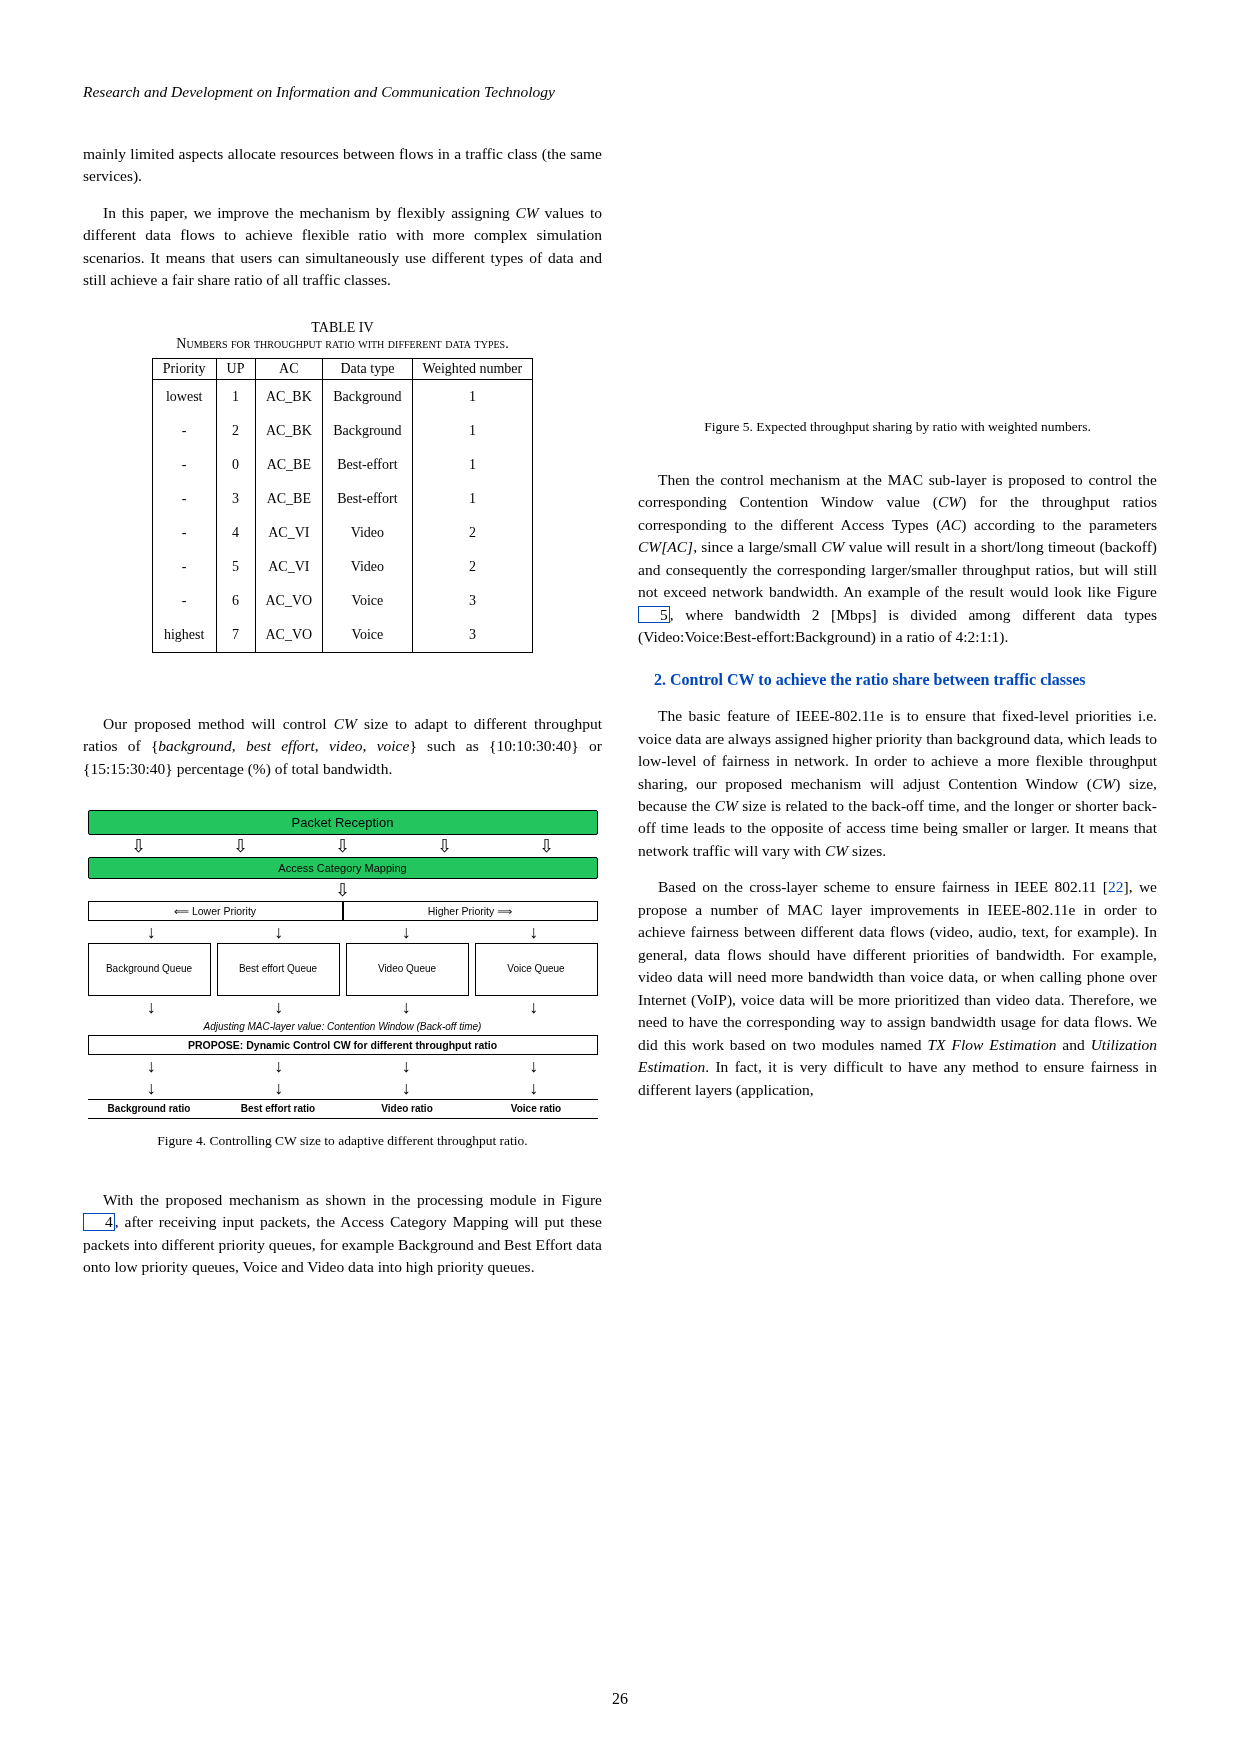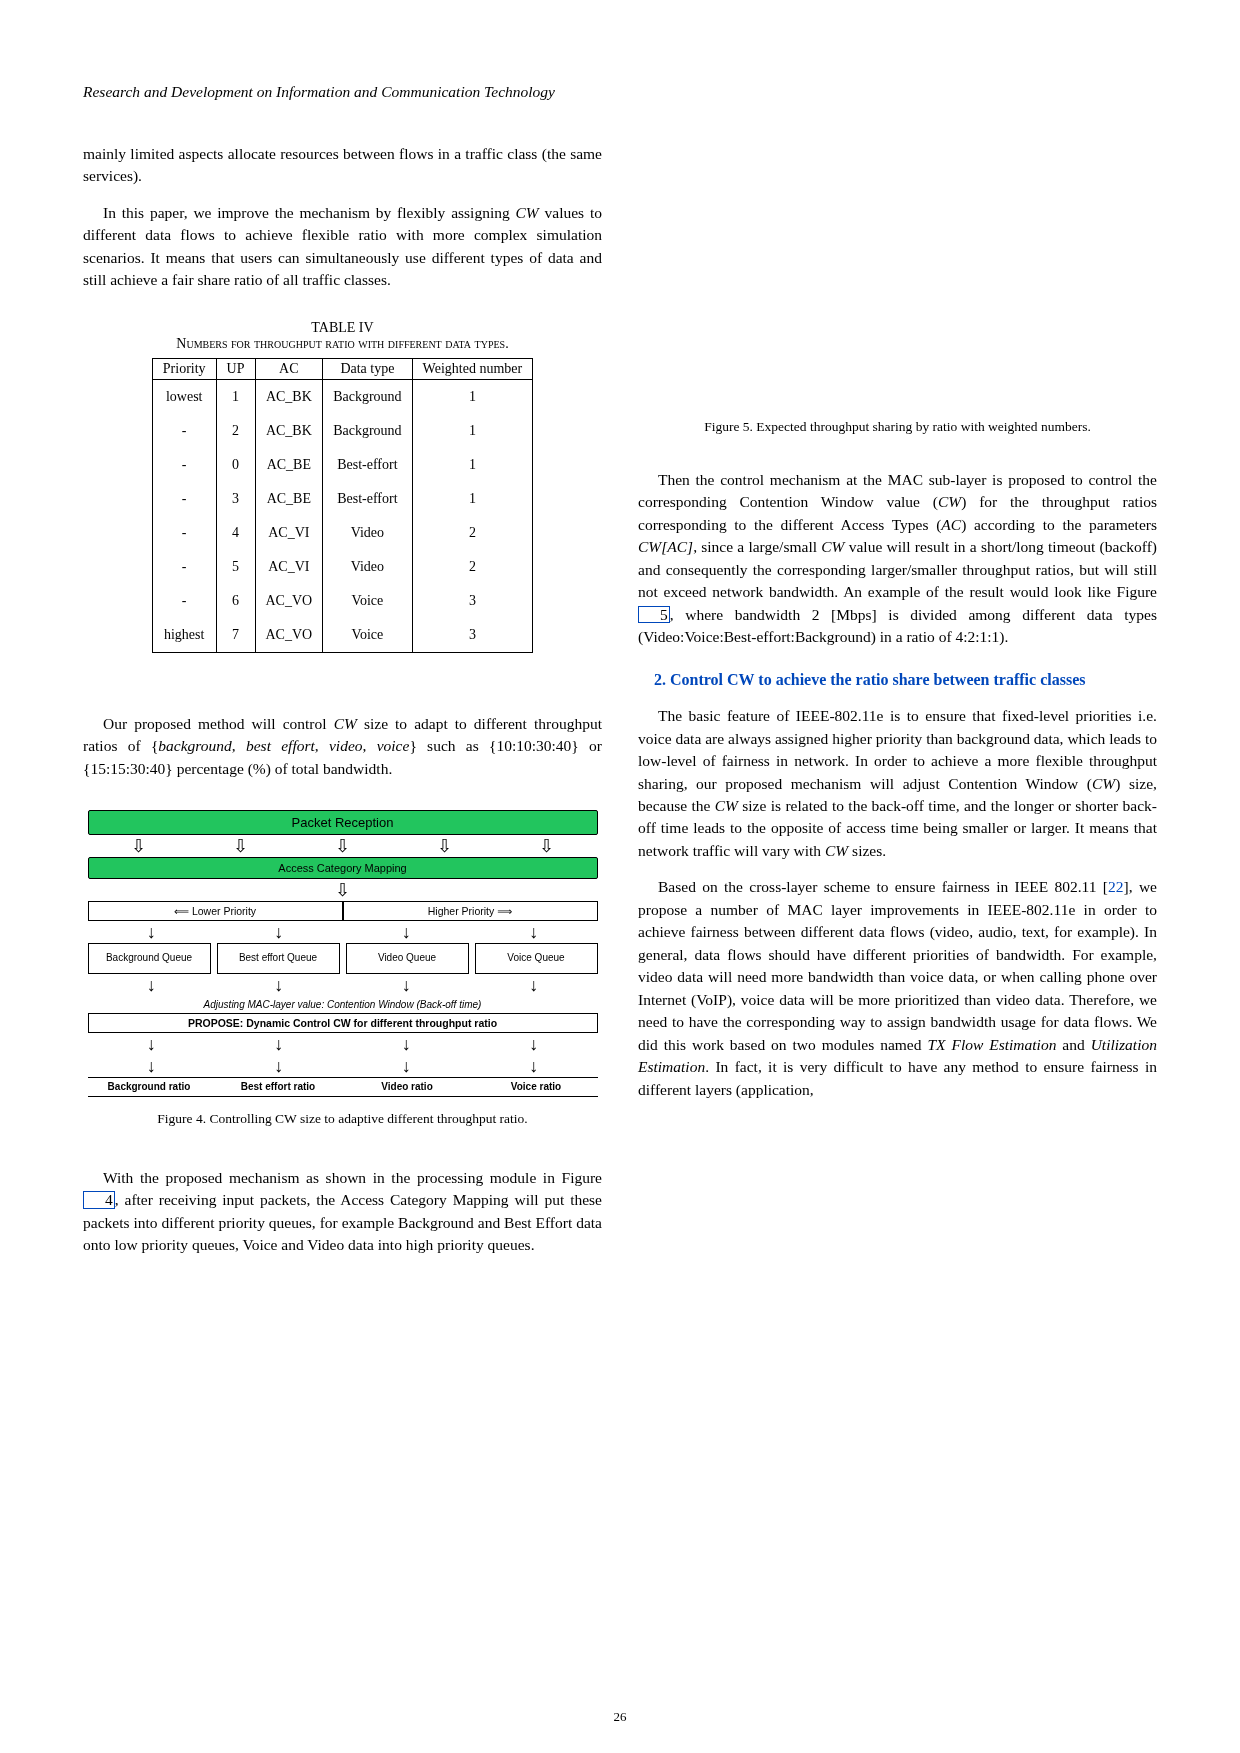--- a/index.html
+++ b/index.html
@@ -21,32 +21,32 @@
   table th:nth-child(1), table th:nth-child(2), table th:nth-child(3), table th:nth-child(4), table th:nth-child(5) { border-left: 1px solid #000; }
   table th:last-child { border-right: 1px solid #000; }
   table td { border-left: 1px solid #000; }
   table td:last-child { border-right: 1px solid #000; }
   .fig { margin: 30px auto 16px auto; }
   .fig-caption { text-align: center; font-size: 13.5px; margin-top: 14px; }
   .fig-caption-r { text-align: justify; font-size: 13.5px; margin-top: 6px; }
   .section-head { color: #0047bb; font-size: 16px; font-weight: bold; margin: 20px 0 14px 16px; line-height: 1.4; }
   .ref-link { color: #0047bb; }
   .ref-box { border: 1px solid #0047bb; padding: 0 1px; display: inline-block; line-height: 1; }
-  .pagenum { position: absolute; bottom: 28px; left: 0; width: 100%; text-align: center; font-size: 13px; }
+  .pagenum { position: absolute; bottom: 45px; left: 0; width: 100%; text-align: center; font-size: 16px; }
 
   
   .diagram { border: none; background: #fff; font-family: Arial, sans-serif; font-size: 11px; width: 510px; margin: 0 auto; }
   .dbox { border: 1px solid #000; background: #22c55e; text-align: center; padding: 4px; border-radius: 2px; }
   .drow { display: flex; justify-content: space-between; gap: 6px; }
   .d-wide { width: 100%; }
   .arrow-down-row { display: flex; justify-content: space-around; padding: 2px 0; }
   .arrow-down { font-size: 18px; line-height: 1; }
   .d-mid { display: flex; }
   .d-half { flex: 1; border: 1px solid #000; text-align: center; padding: 3px; font-size: 10.5px; }
-  .d-qtr { flex: 1; border: 1px solid #000; text-align: center; padding: 8px 1px; font-size: 10px; line-height: 1.25; }
+  .d-qtr { flex: 1; border: 1px solid #000; text-align: center; padding: 19px 1px; font-size: 10px; line-height: 1.25; }
   .d-note { font-style: italic; font-size: 10px; text-align: center; padding: 3px 0; }
   .d-prop { text-align: center; font-weight: bold; font-size: 10.5px; border: 1px solid #000; padding: 3px; }
   .d-ratio { flex: 1; text-align: center; font-size: 10px; line-height: 1.2; }
 </style>
 </head>
 <body>
 
 <div class="page">
   <div class="header">Research and Development on Information and Communication Technology</div>
 

